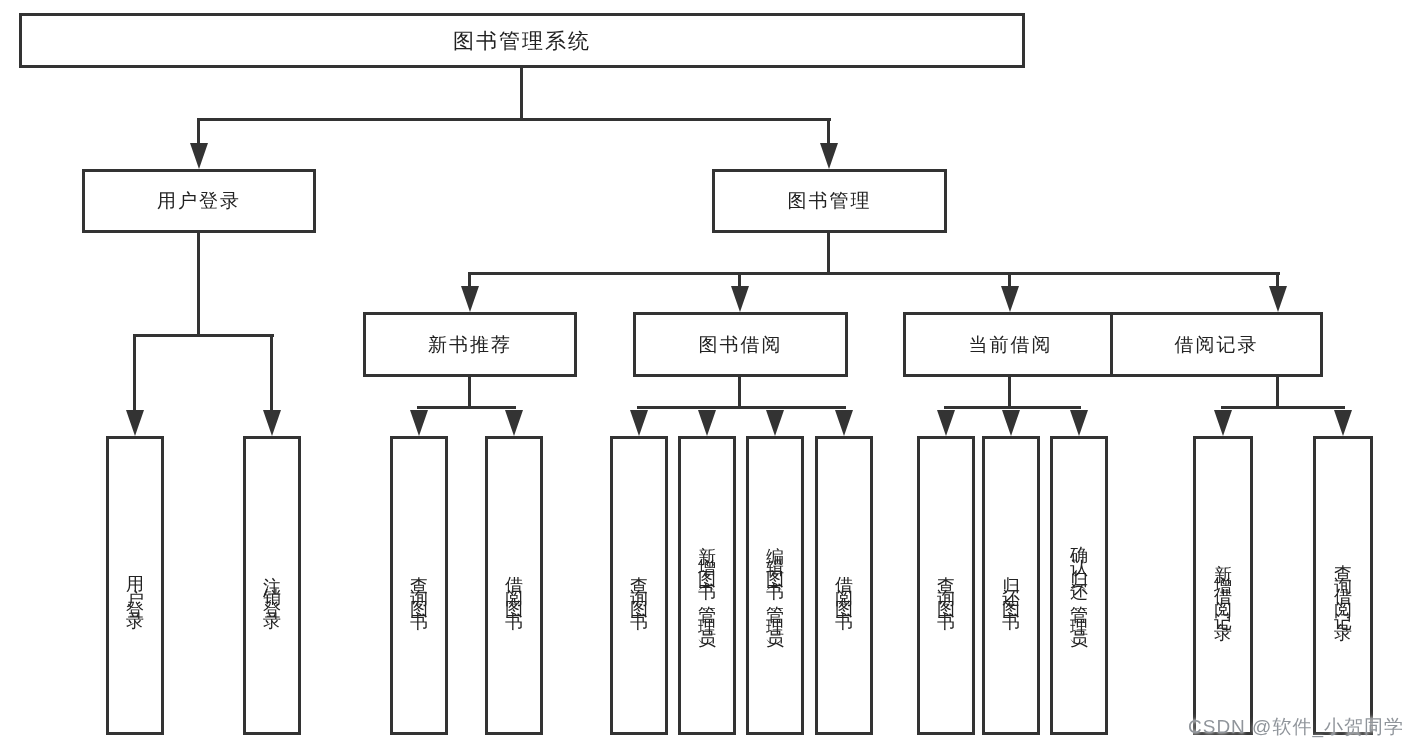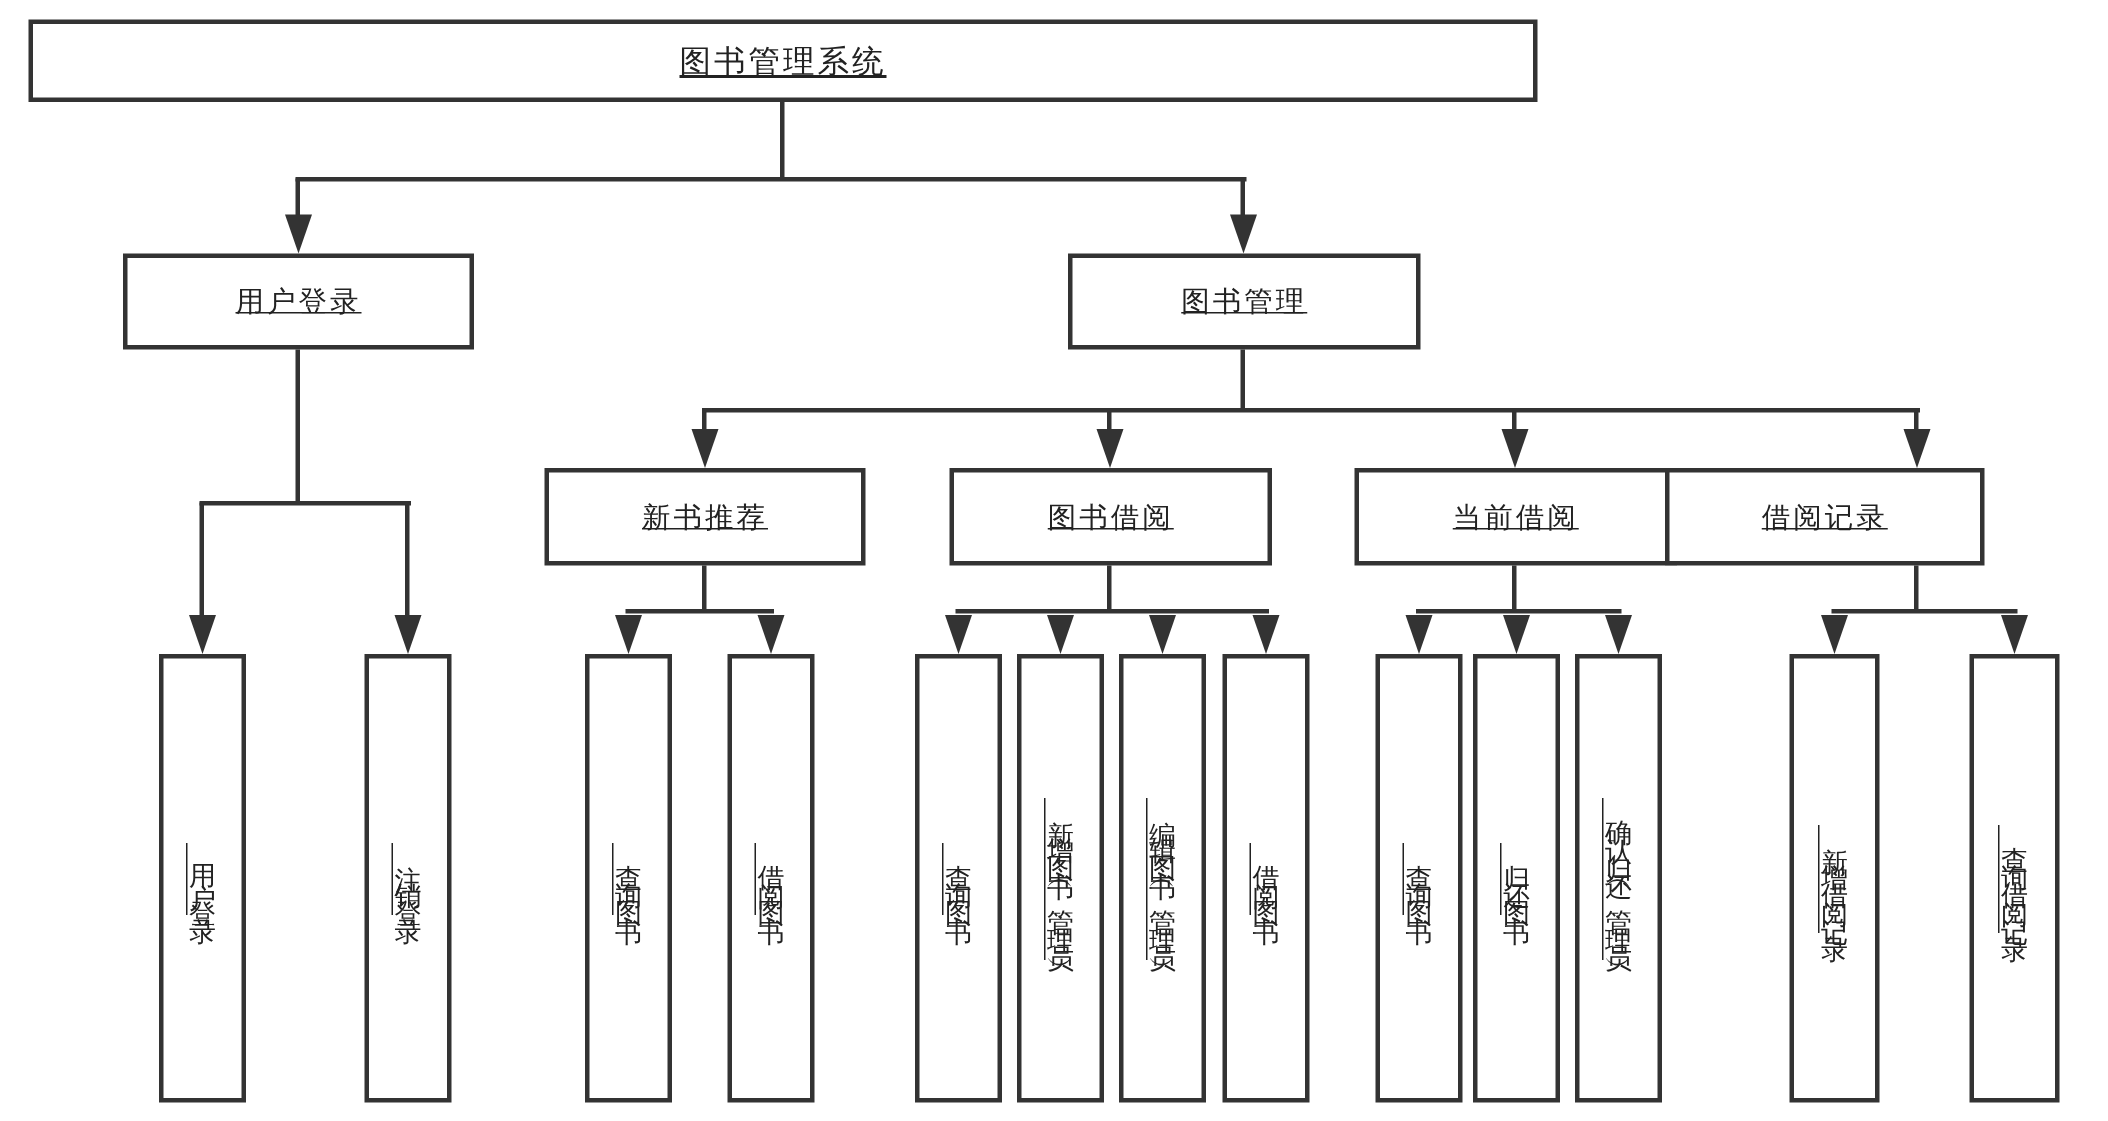--- a/index.html
+++ b/index.html
@@ -18,21 +18,20 @@
   }
   .box{
     position:absolute;
     box-sizing:border-box;
     border:3px solid var(--line);
     background:#fff;
     display:flex;
     align-items:center;
     justify-content:center;
     color:var(--text);
-    text-decoration:underline;
   }
   .h{font-size:19px;letter-spacing:2px;}
   .h.title{font-size:21px;letter-spacing:2px;}
   .leaf .vtext{
     writing-mode:vertical-rl;
     text-orientation:mixed;
     font-size:18px;
     letter-spacing:12px;
     line-height:1;
     white-space:nowrap;
@@ -166,14 +165,15 @@
   <div class="arrow" style="left:630px;top:410px"></div>
   <div class="arrow" style="left:698px;top:410px"></div>
   <div class="arrow" style="left:766px;top:410px"></div>
   <div class="arrow" style="left:835px;top:410px"></div>
   <div class="arrow" style="left:937px;top:410px"></div>
   <div class="arrow" style="left:1002px;top:410px"></div>
   <div class="arrow" style="left:1070px;top:410px"></div>
   <div class="arrow" style="left:1214px;top:410px"></div>
   <div class="arrow" style="left:1334px;top:410px"></div>
 
+  <div class="watermark">CSDN @软件_小贺同学</div>
 
 </div>
 
 </body></html>

